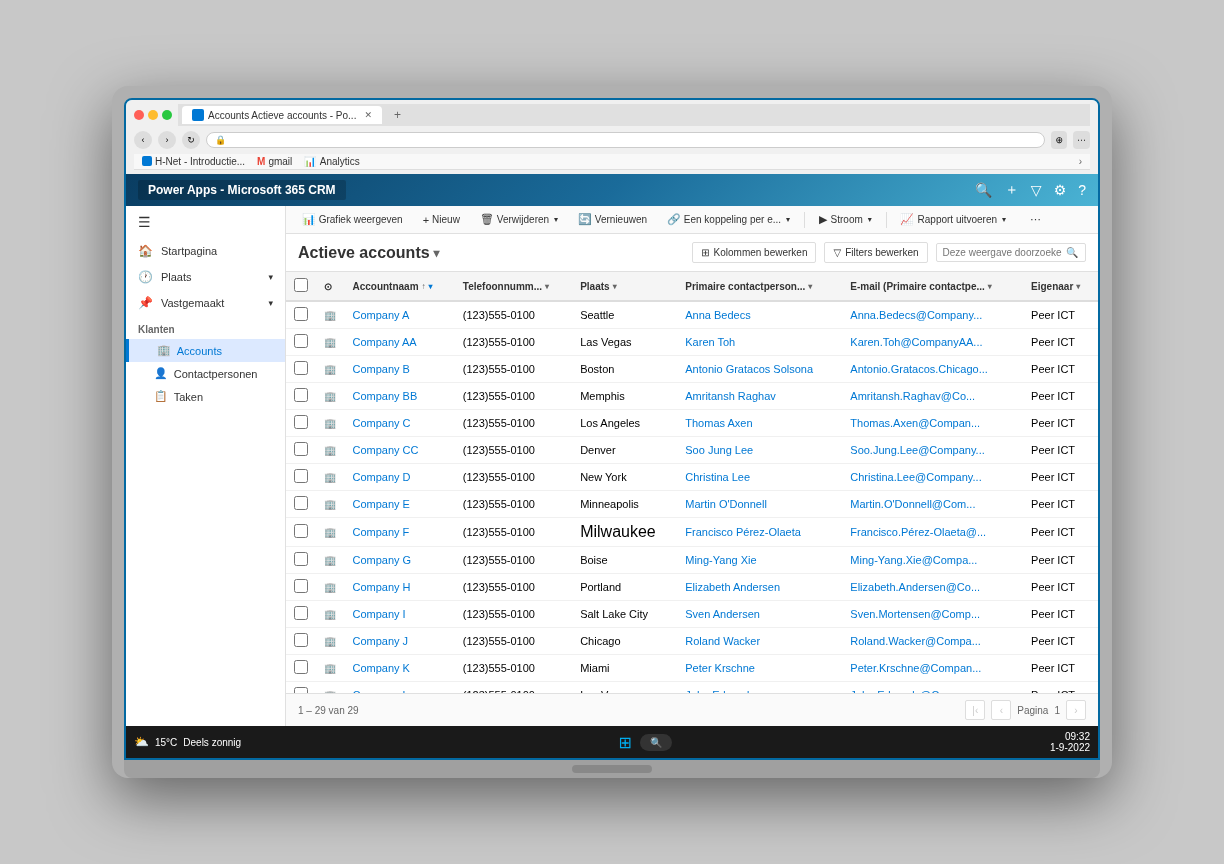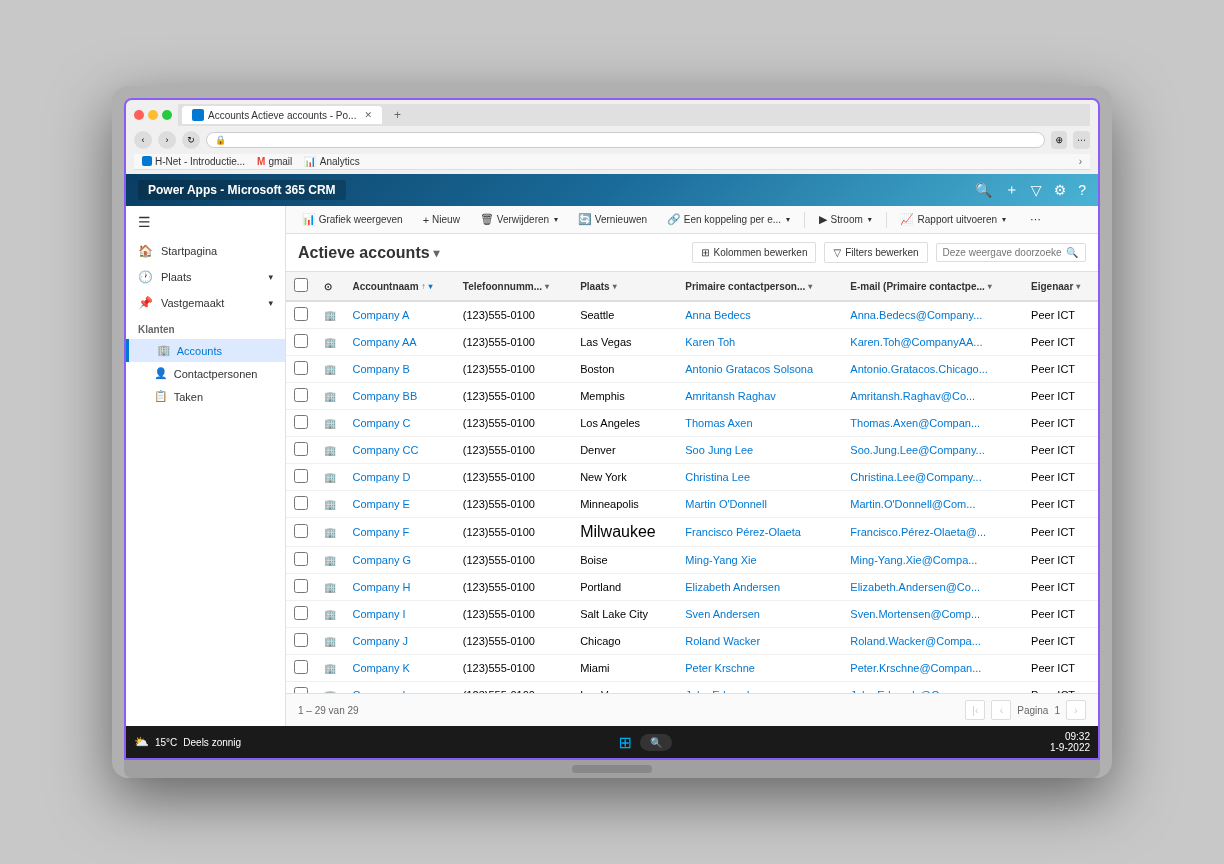--- a/index.html
+++ b/index.html
@@ -17,21 +17,21 @@
       background: #b0b0b0;
       border-radius: 16px;
       padding: 12px 12px 0 12px;
       box-shadow: 0 20px 60px rgba(0,0,0,0.5);
     }
 
     .laptop-screen {
       background: #7dd3fc;
       border-radius: 8px 8px 0 0;
       overflow: hidden;
-      border: 2px solid #8b5cf6;
+      border: 2px solid #0369a1;
     }
 
     
     .browser-chrome {
       background: #f0f0f0;
       padding: 4px 8px;
       display: flex;
       flex-direction: column;
       gap: 3px;
     }

